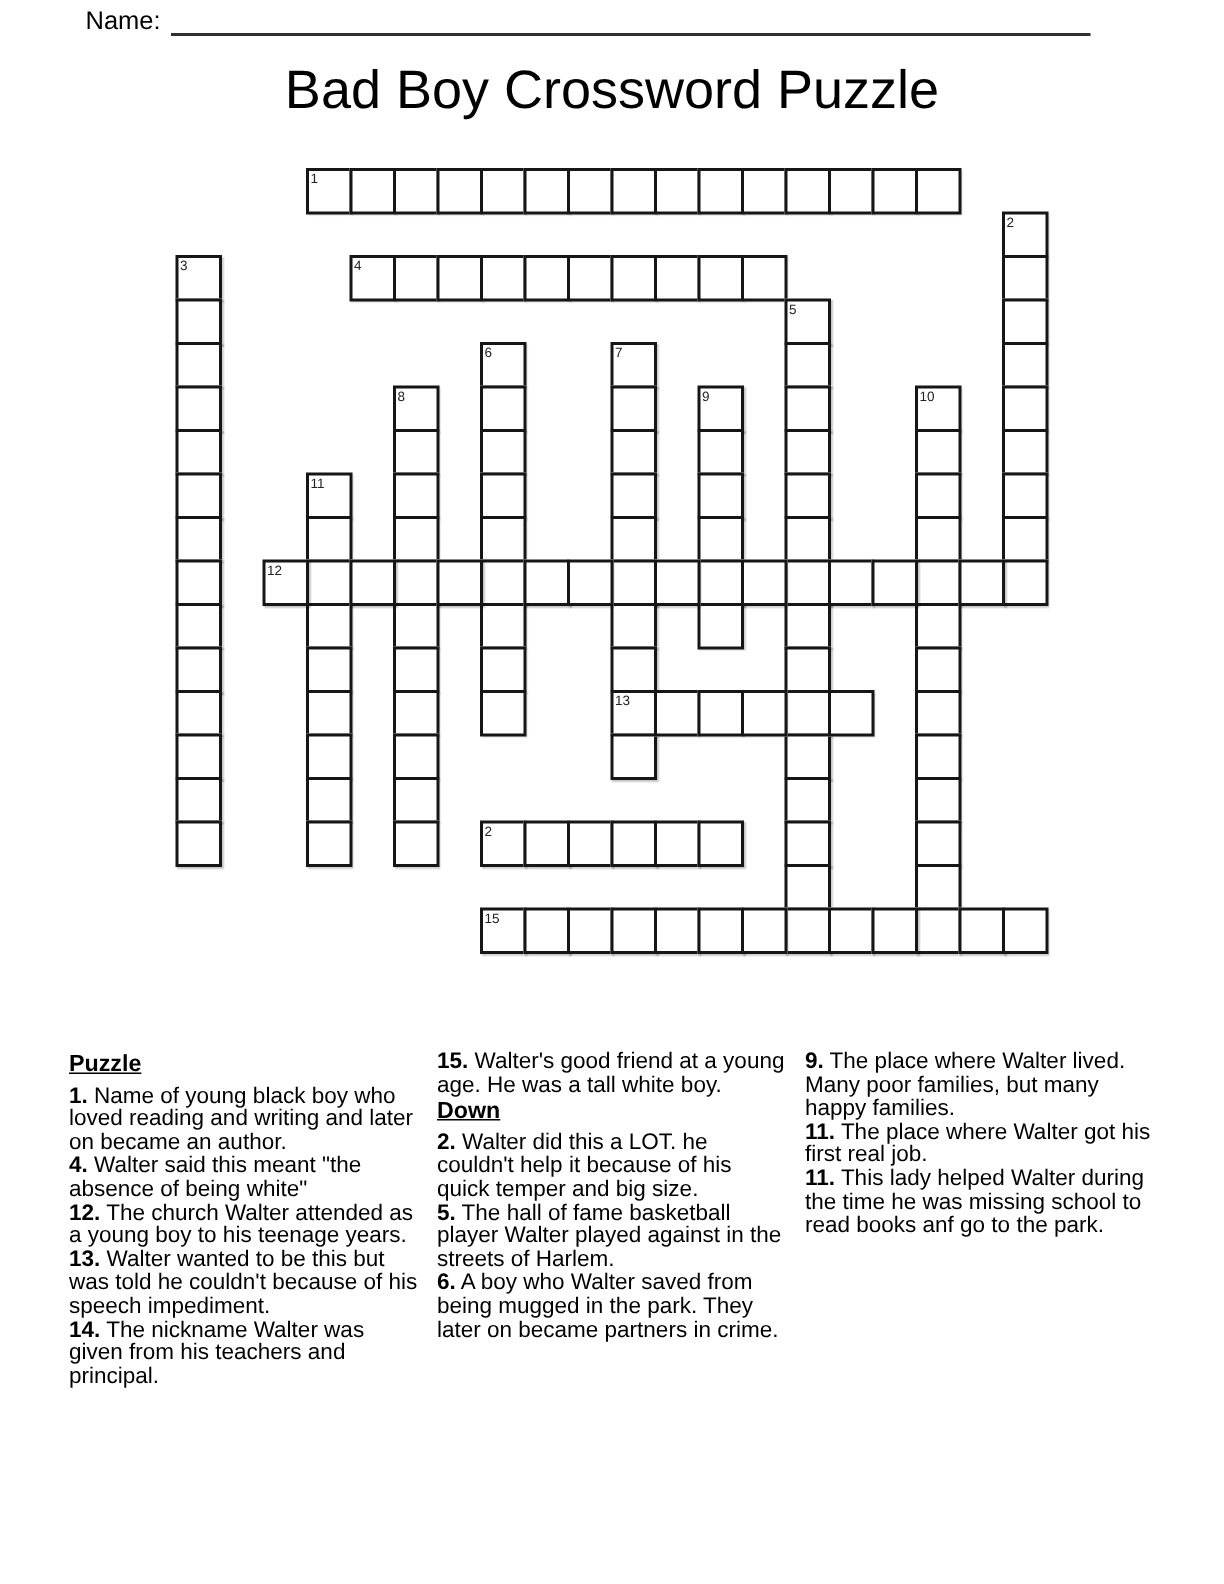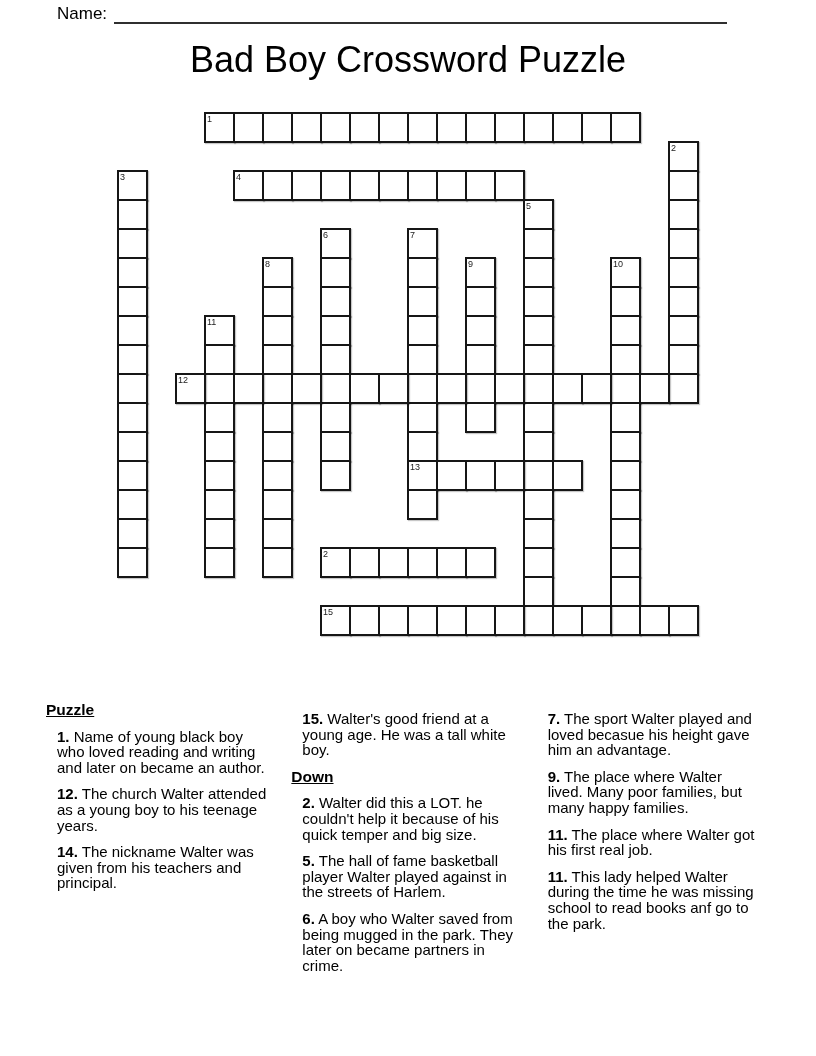--- a/index.html
+++ b/index.html
@@ -27,21 +27,21 @@
   }
   .clues{
     position:absolute;left:46px;top:700px;width:726px;
     display:grid;grid-template-columns:1fr 1fr 1fr;column-gap:10px;
     font-size:15px;line-height:15.6px;
   }
   .clues-header{
     font-size:15.5px;font-weight:bold;text-decoration:underline;
     margin:2px 0 5px 0;
   }
-  .clue{margin:11px;}
+  .clue{margin:0;}
   .clue b{font-weight:bold;}
 </style>
 </head>
 <body>
 
 <div class="name-row">
   <span>Name:</span>
   <span class="name-line"></span>
 </div>
 
@@ -229,29 +229,30 @@
     <div class="cell" style="left: 435px; top: 493px;"></div>
     <div class="cell" style="left: 464px; top: 493px;"></div>
     <div class="cell" style="left: 522px; top: 493px;"></div>
     <div class="cell" style="left: 551px; top: 493px;"></div>
   </div>
 
 <div class="clues">
   <div>
       <div class="clues-header">Puzzle</div>
       <p class="clue"><b>1.</b> Name of young black boy who loved reading and writing and later on became an author.</p>
+      <p class="clue"><b>4.</b> Walter said this meant "the absence of being white"</p>
       <p class="clue"><b>12.</b> The church Walter attended as a young boy to his teenage years.</p>
+      <p class="clue"><b>13.</b> Walter wanted to be this but was told he couldn't because of his speech impediment.</p>
       <p class="clue"><b>14.</b> The nickname Walter was given from his teachers and principal.</p>
     </div>
   <div>
       <p class="clue"><b>15.</b> Walter's good friend at a young age. He was a tall white boy.</p>
       <div class="clues-header">Down</div>
       <p class="clue"><b>2.</b> Walter did this a LOT. he couldn't help it because of his quick temper and big size.</p>
       <p class="clue"><b>5.</b> The hall of fame basketball player Walter played against in the streets of Harlem.</p>
       <p class="clue"><b>6.</b> A boy who Walter saved from being mugged in the park. They later on became partners in crime.</p>
     </div>
   <div>
-      <p class="clue"><b>7.</b> The sport Walter played and loved becasue his height gave him an advantage.</p>
       <p class="clue"><b>9.</b> The place where Walter lived. Many poor families, but many happy families.</p>
       <p class="clue"><b>11.</b> The place where Walter got his first real job.</p>
       <p class="clue"><b>11.</b> This lady helped Walter during the time he was missing school to read books anf go to the park.</p>
     </div>
 </div>
 
 </body></html>

